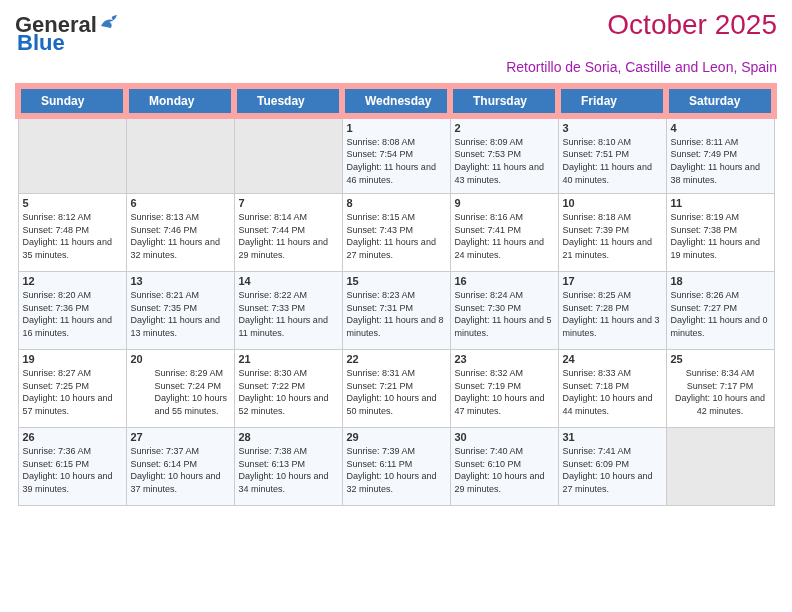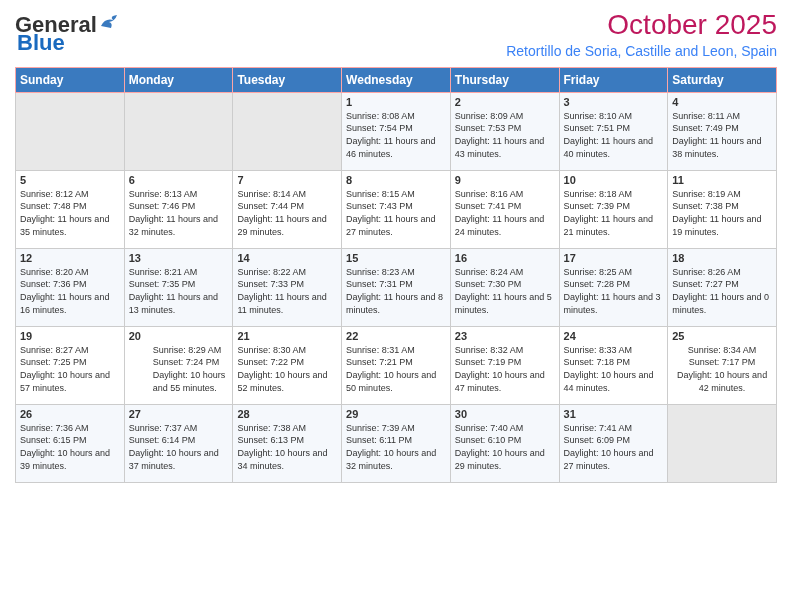--- a/index.html
+++ b/index.html
@@ -39,36 +39,36 @@
       text-align: right;
     }
     .month-title {
       font-size: 28px;
       font-weight: normal;
       color: #be185d;
       line-height: 1.1;
     }
     .subtitle {
       font-size: 14px;
-      color: #3b82f6;
-      margin-top: 2px;
+      color: #a21caf;
+      margin-top: 18px;
     }
     table {
       width: 100%;
       border-collapse: collapse;
       table-layout: fixed;
     }
     thead tr th {
       background-color: #3a7abf;
       color: #fff;
       font-size: 12px;
       font-weight: bold;
-      padding: 5px 4px;
+      padding: 5px 20px;
       text-align: left;
-      border: 1px solid #fca5a5;
+      border: 6px solid #fca5a5;
     }
     tbody tr td {
       border: 1px solid #ccc;
       vertical-align: top;
       padding: 3px 4px;
       font-size: 9.5px;
       color: #333;
       height: 78px;
     }
     tbody tr:nth-child(odd) td {

